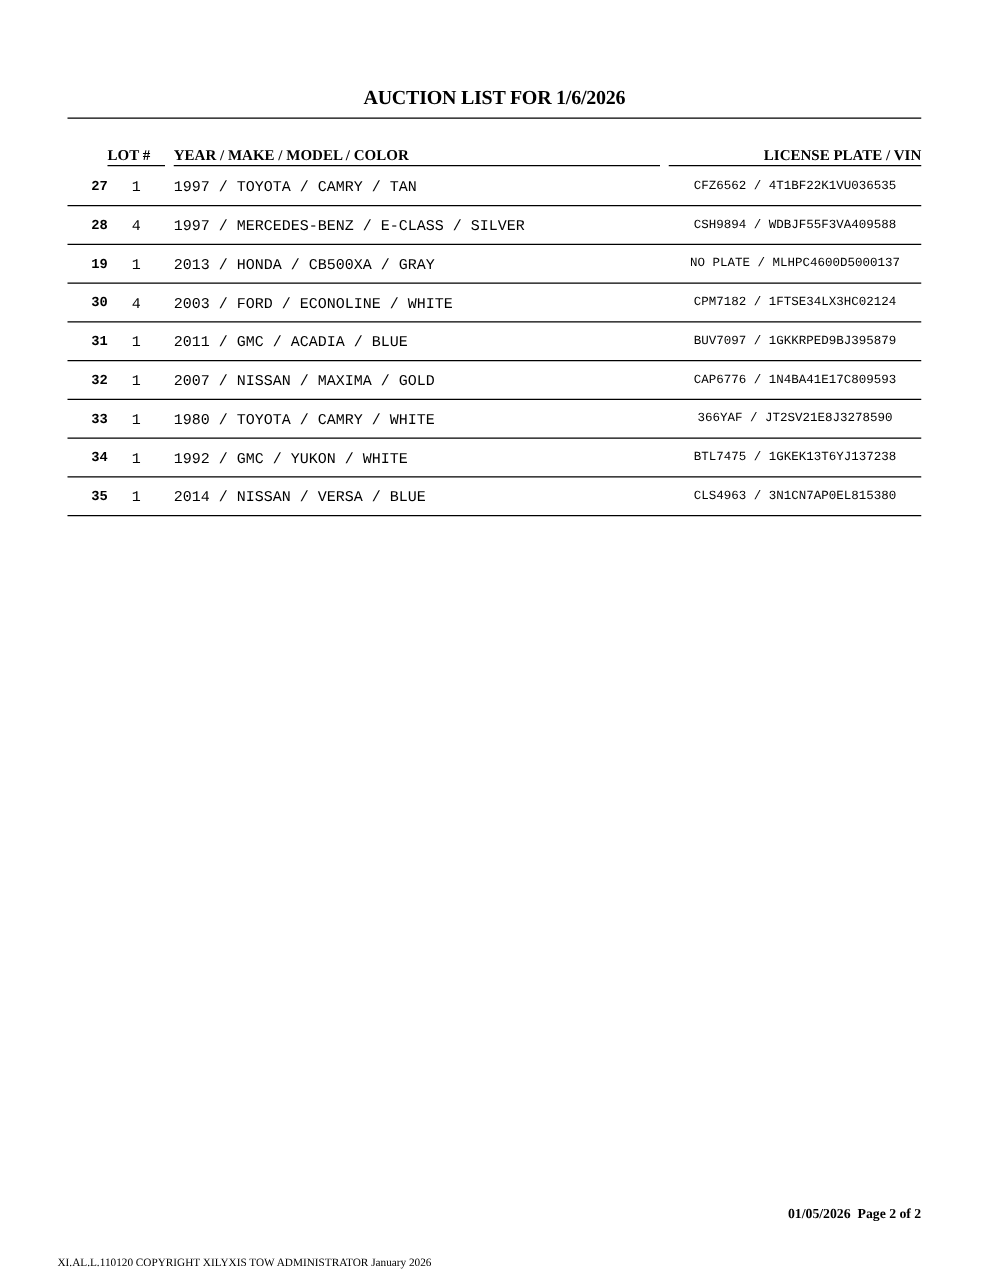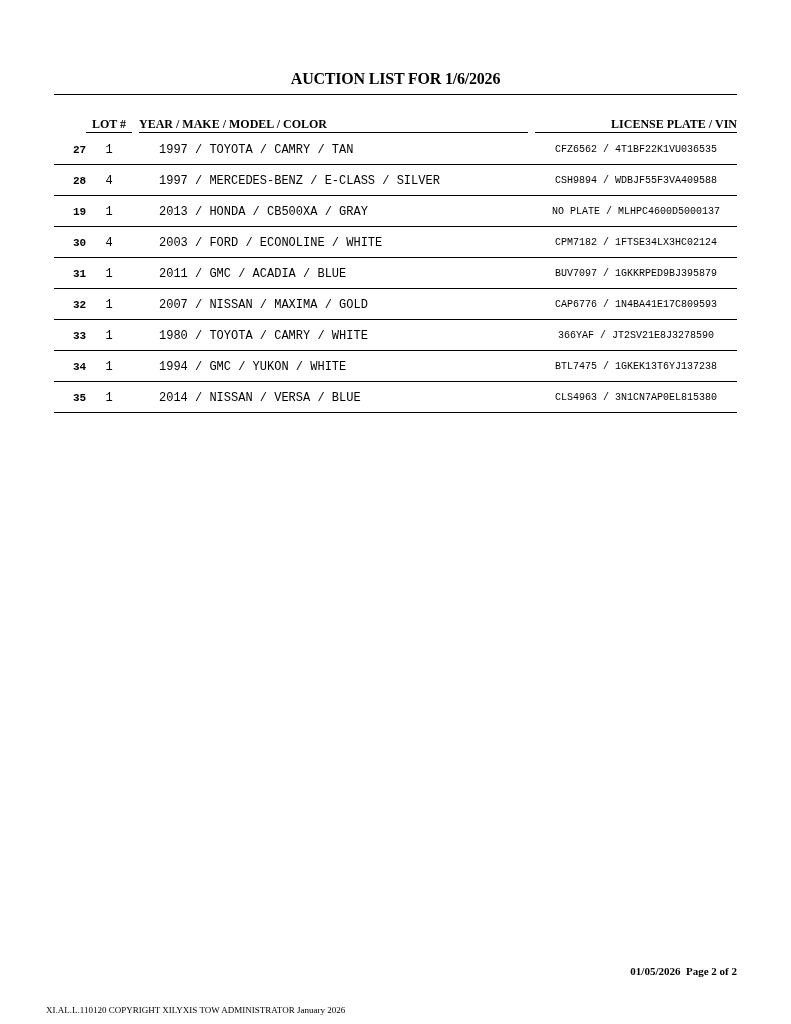--- a/index.html
+++ b/index.html
@@ -36,21 +36,20 @@
     .col-header {
       position: absolute;
       top: 117px;
       font-family: "Liberation Serif", serif;
       font-weight: bold;
       font-size: 12px;
     }
     .hdr-lot {
       left: 86px;
       width: 46px;
-      text-align: center;
     }
     .hdr-desc {
       left: 139px;
     }
     .hdr-plate {
       left: 535px;
       width: 202px;
       text-align: right;
     }
     .hdr-rule {
@@ -91,21 +90,20 @@
       font-family: "Liberation Mono", monospace;
       font-size: 12px;
     }
     .row .desc {
       position: absolute;
       left: 85px;
       top: 9px;
       font-family: "Liberation Mono", monospace;
       font-size: 12px;
       white-space: pre;
-      margin-left: 20px;
     }
     .row .plate {
       position: absolute;
       left: 481px;
       width: 202px;
       top: 10px;
       text-align: center;
       font-family: "Liberation Mono", monospace;
       font-weight: normal;
       font-size: 10px;
@@ -182,21 +180,21 @@
   </div>
   <div class="row">
     <span class="num">33</span>
     <span class="lot">1</span>
     <span class="desc">1980 / TOYOTA / CAMRY / WHITE</span>
     <span class="plate">366YAF / JT2SV21E8J3278590</span>
   </div>
   <div class="row">
     <span class="num">34</span>
     <span class="lot">1</span>
-    <span class="desc">1994 / GMC / YUKON / WHITE</span>
+    <span class="desc">1992 / GMC / YUKON / WHITE</span>
     <span class="plate">BTL7475 / 1GKEK13T6YJ137238</span>
   </div>
   <div class="row">
     <span class="num">35</span>
     <span class="lot">1</span>
     <span class="desc">2014 / NISSAN / VERSA / BLUE</span>
     <span class="plate">CLS4963 / 3N1CN7AP0EL815380</span>
   </div>
 </div>
 

